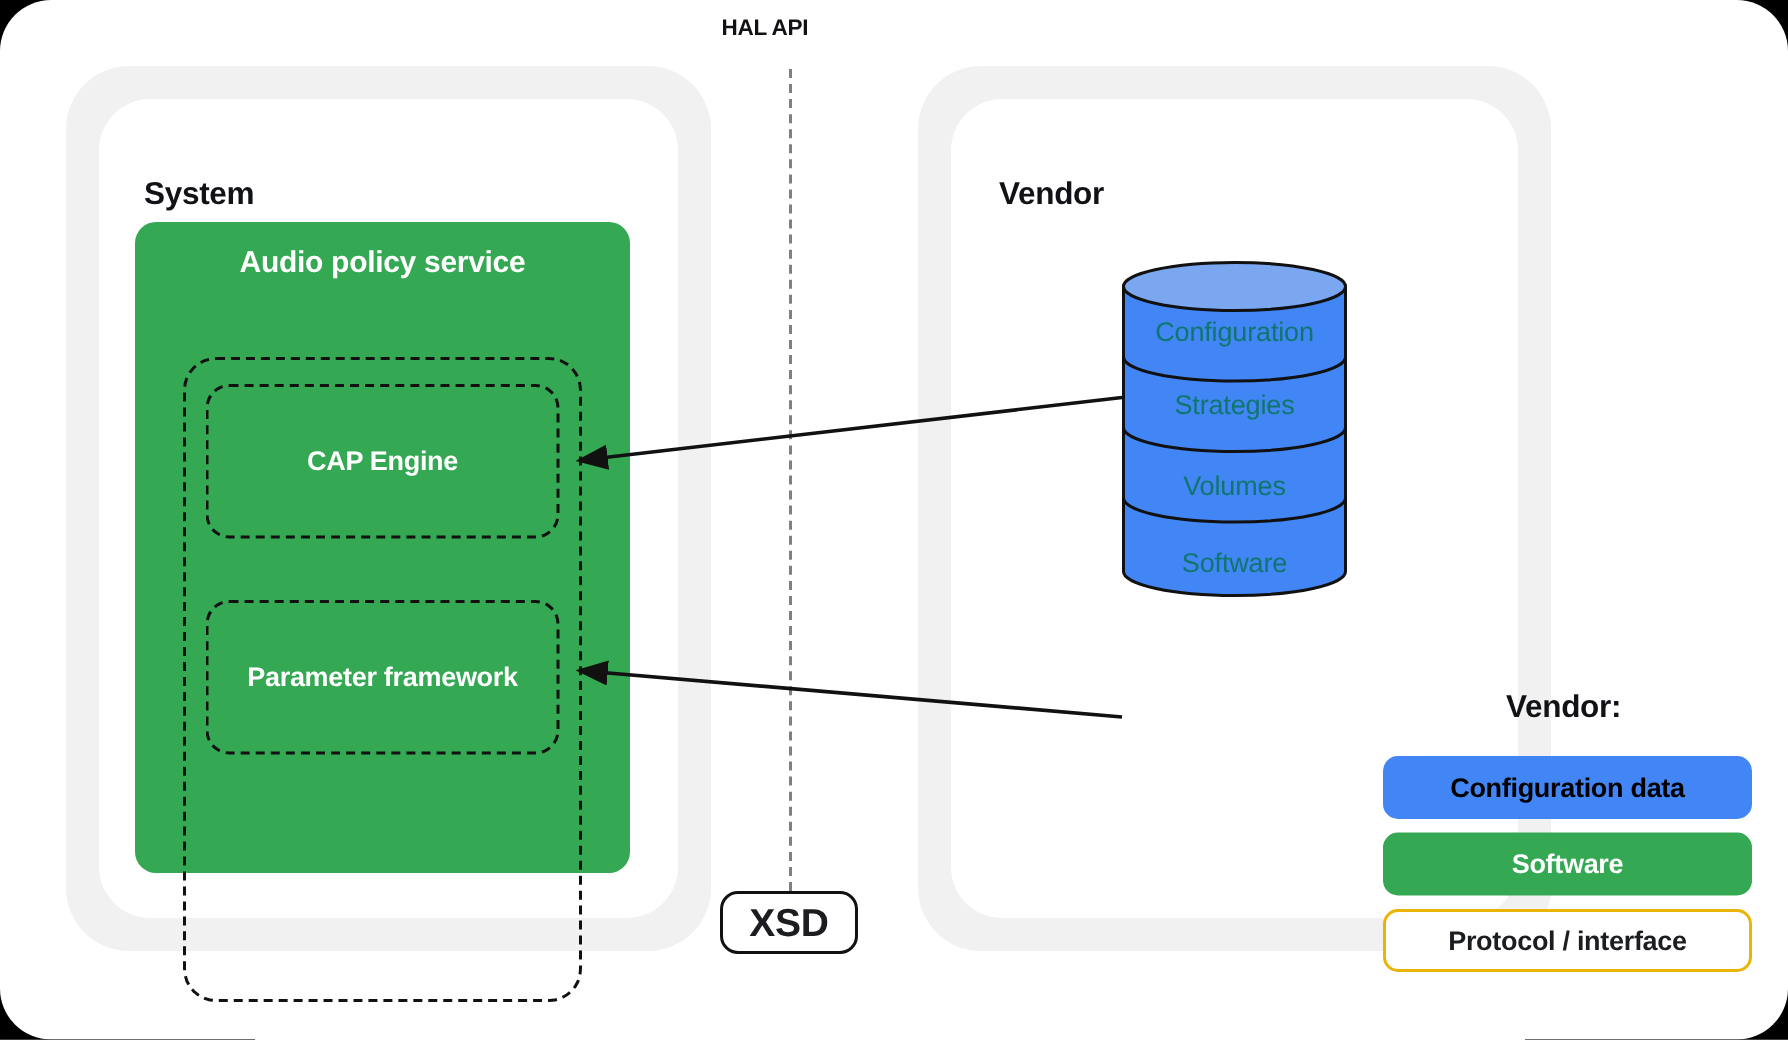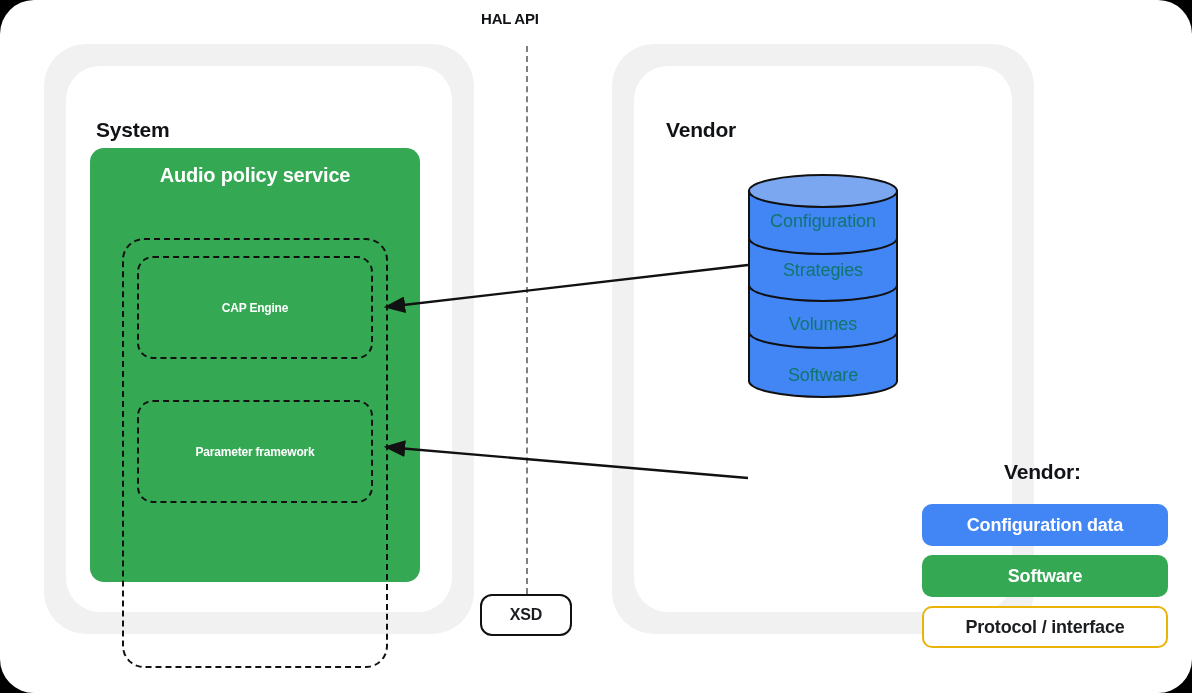--- a/index.html
+++ b/index.html
@@ -84,37 +84,37 @@
   }
   .dashed-box.tight {
     border-radius: 16px;
   }
   .dashed-label {
     position: absolute;
     width: 100%;
     top: 50%;
     transform: translateY(-50%);
     text-align: center;
-    font-size: 12px;
+    font-size: 18px;
     font-weight: bold;
     color: #ffffff;
     letter-spacing: -0.2px;
   }
 
   
   .proto-node {
     position: absolute;
     background: #ffffff;
     border: 2px solid #111111;
     border-radius: 12px;
     box-sizing: border-box;
     display: flex;
     align-items: center;
     justify-content: center;
-    font-size: 16px;
+    font-size: 26px;
     font-weight: bold;
     color: #1b1d21;
     letter-spacing: -0.2px;
   }
 
   
   .cylinder {
     position: absolute;
   }
   .cyl-svg {
@@ -161,21 +161,21 @@
     box-sizing: border-box;
     display: flex;
     align-items: center;
     justify-content: center;
     font-size: 18px;
     font-weight: bold;
     letter-spacing: -0.2px;
   }
   .legend-item.data {
     background: #4285f4;
-    color: #ffffff;
+    color: #000000;
     align-items: center;
   }
   .legend-item.software {
     background: #34a853;
     color: #ffffff;
   }
   .legend-item.protocol {
     background: #ffffff;
     border: 2px solid #eab308;
     color: #1b1d21;

